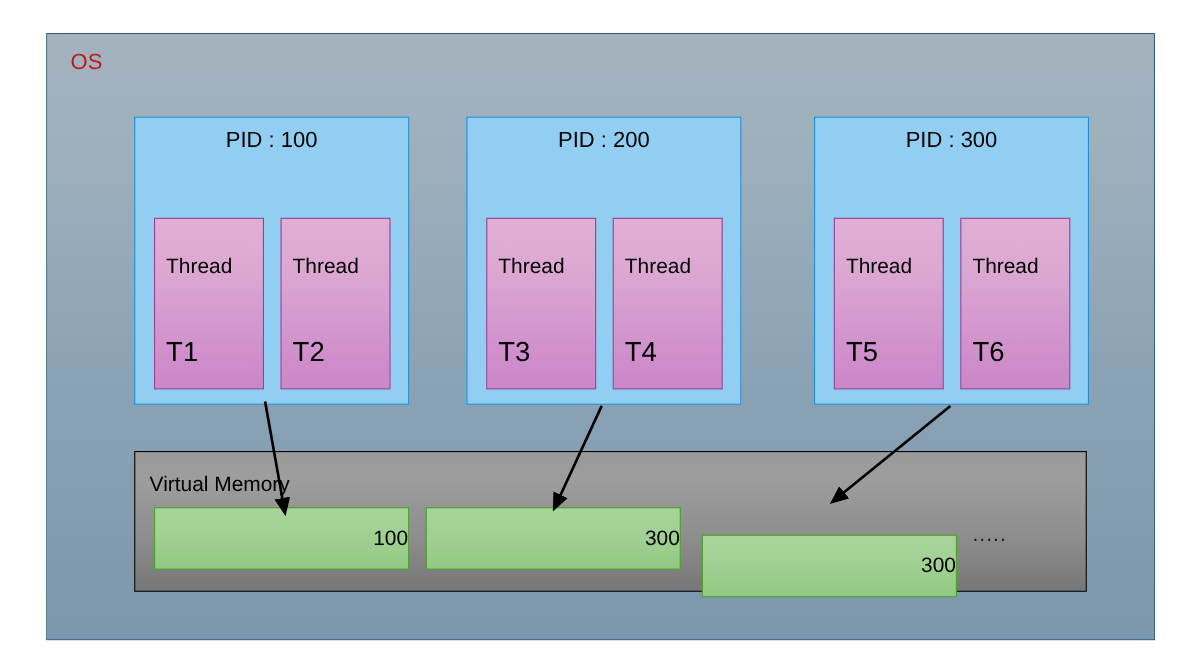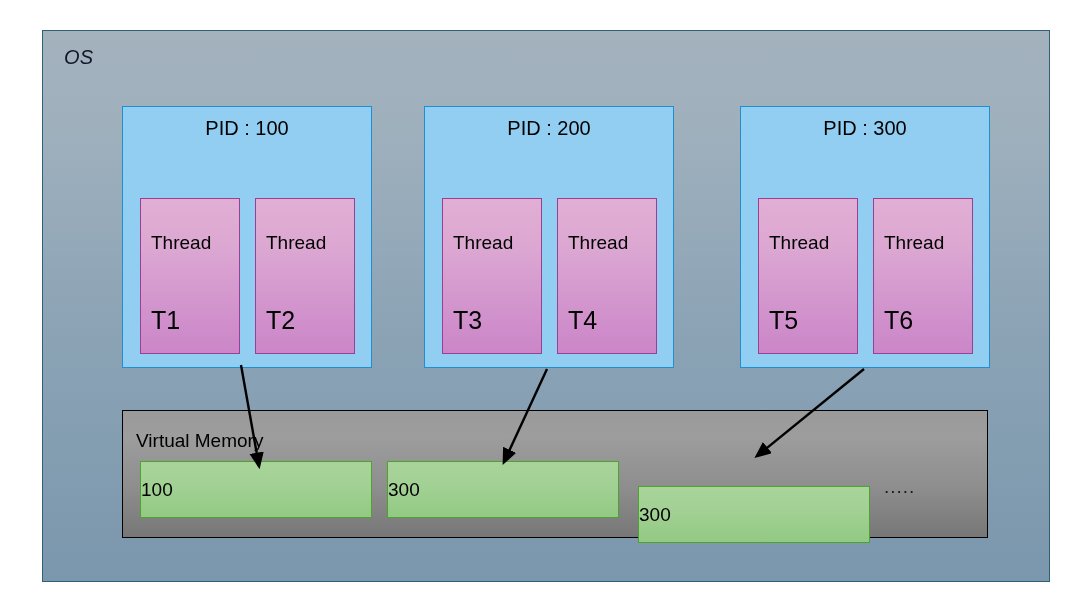--- a/index.html
+++ b/index.html
@@ -29,24 +29,23 @@
     height: 552px;
     box-sizing: border-box;
     background: linear-gradient(to bottom, #a3b2bd 0%, #9fb0bd 18%, #8ba3b5 55%, #7b97ad 100%);
     border: 1px solid #2e6177;
   }
   .os-label {
     position: absolute;
     left: 64px;
     top: 46px;
     font-size: 20px;
-    color: #0f172a;
+    color: #b91c1c;
     letter-spacing: .2px;
     white-space: nowrap;
-    font-style: italic;
   }
 
   
   .pid-box {
     position: absolute;
     box-sizing: border-box;
     background: #92cdf2;
     border: 1px solid #1f8fd0;
   }
   .pid-title {
@@ -104,21 +103,21 @@
     color: #000000;
     white-space: nowrap;
   }
   .mem-block {
     position: absolute;
     box-sizing: border-box;
     background: linear-gradient(to bottom, #a8d49a 0%, #a3d195 40%, #92c983 100%);
     border: 1px solid #4ea32e;
     display: flex;
     align-items: center;
-    justify-content: flex-start;
+    justify-content: flex-end;
   }
   .mem-block span {
     font-size: 19px;
     color: #000000;
   }
   .ellipsis {
     position: absolute;
     left: 884px;
     top: 476px;
     font-size: 19px;

